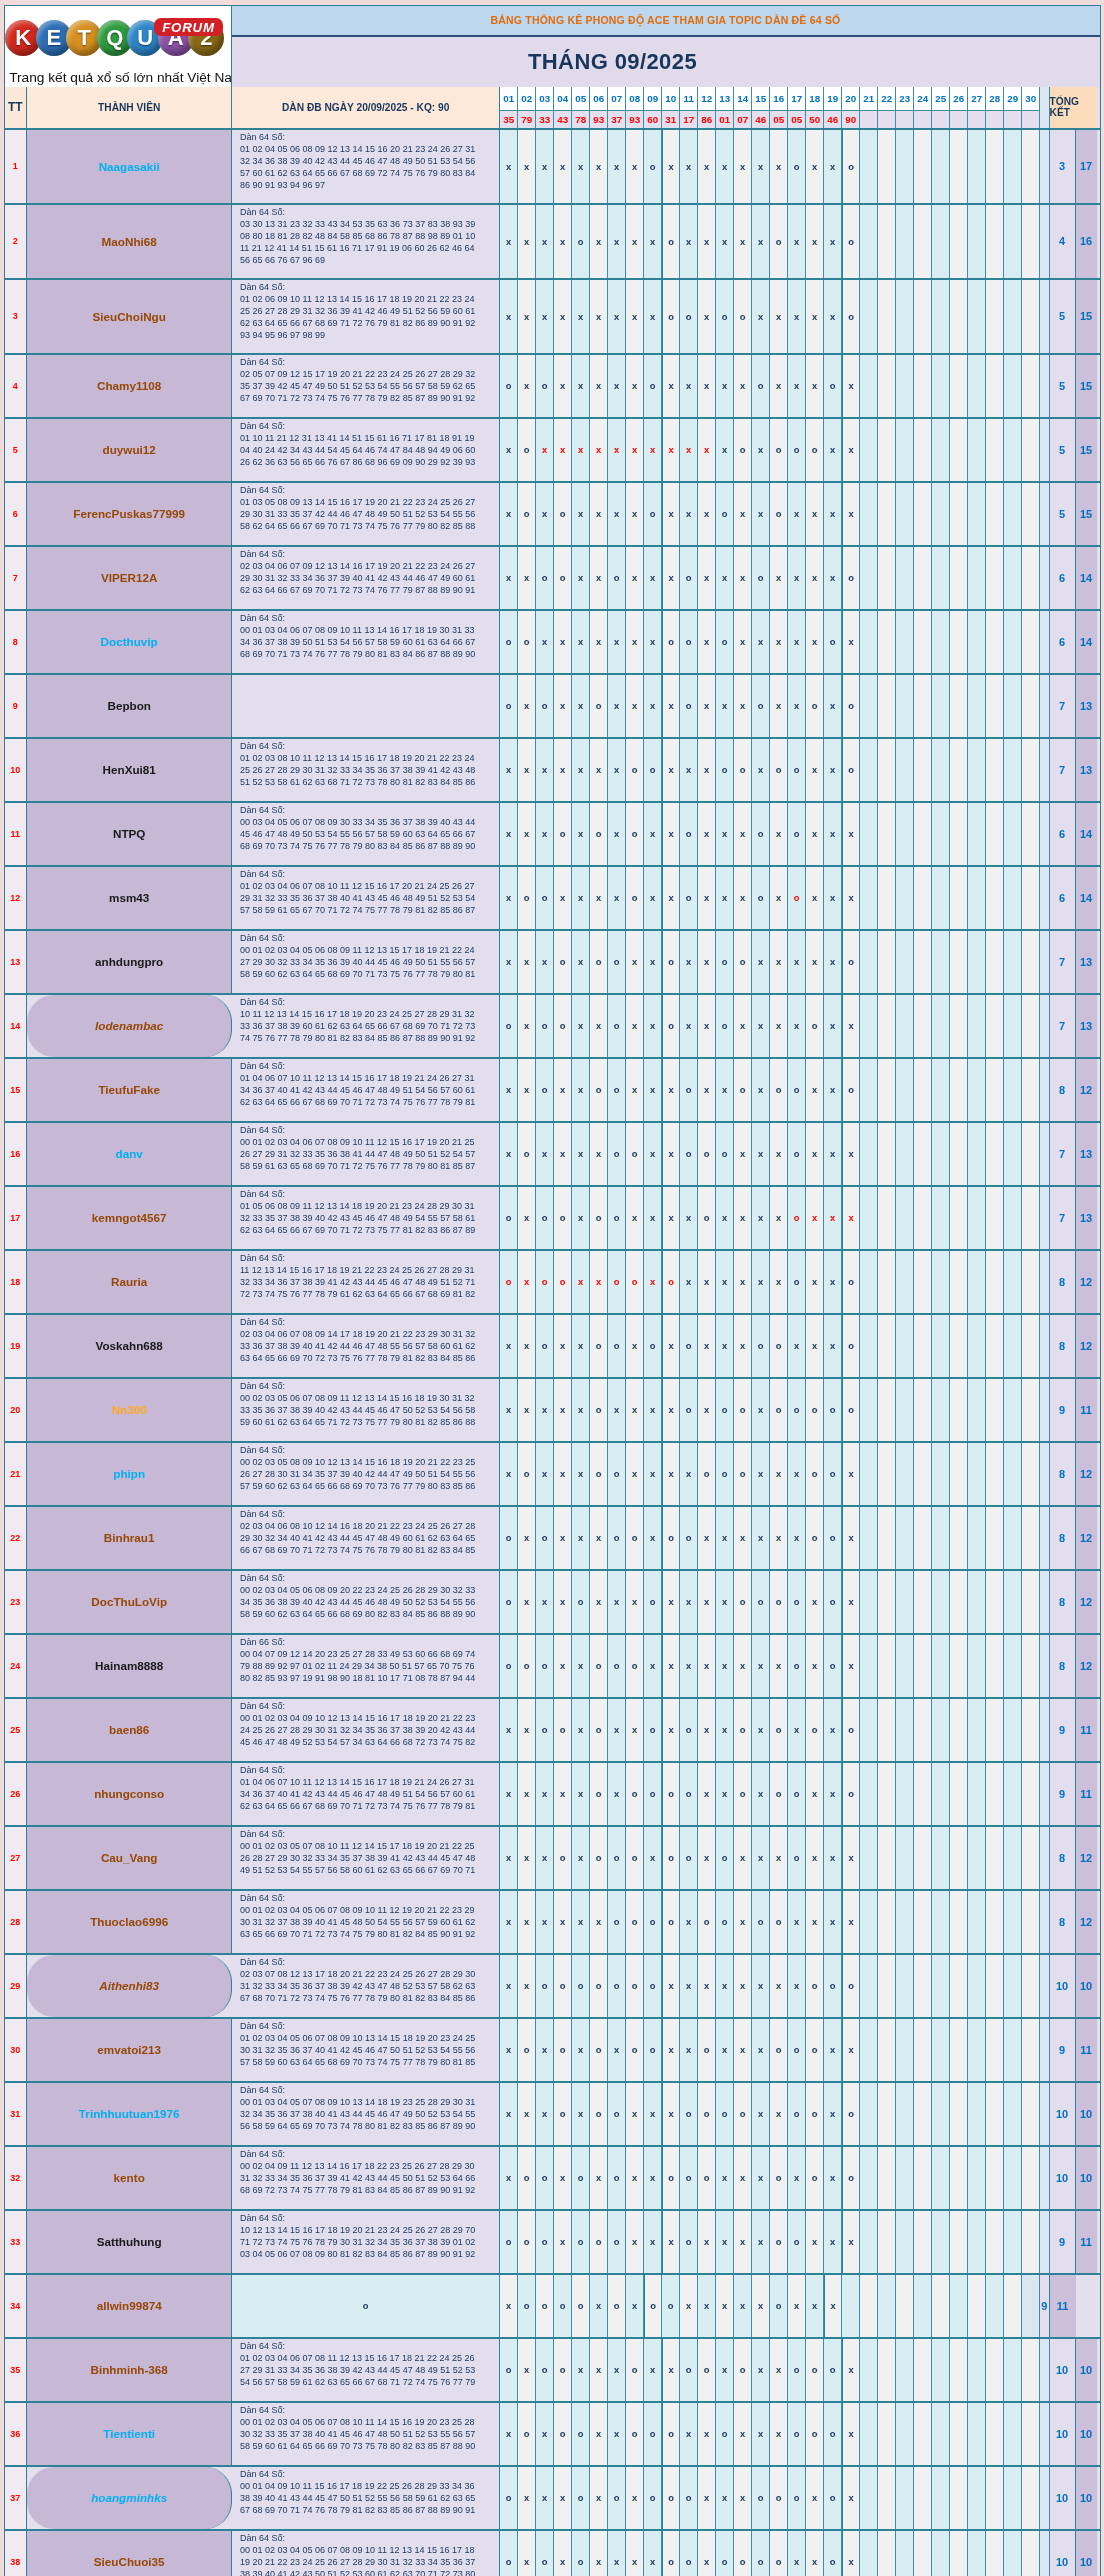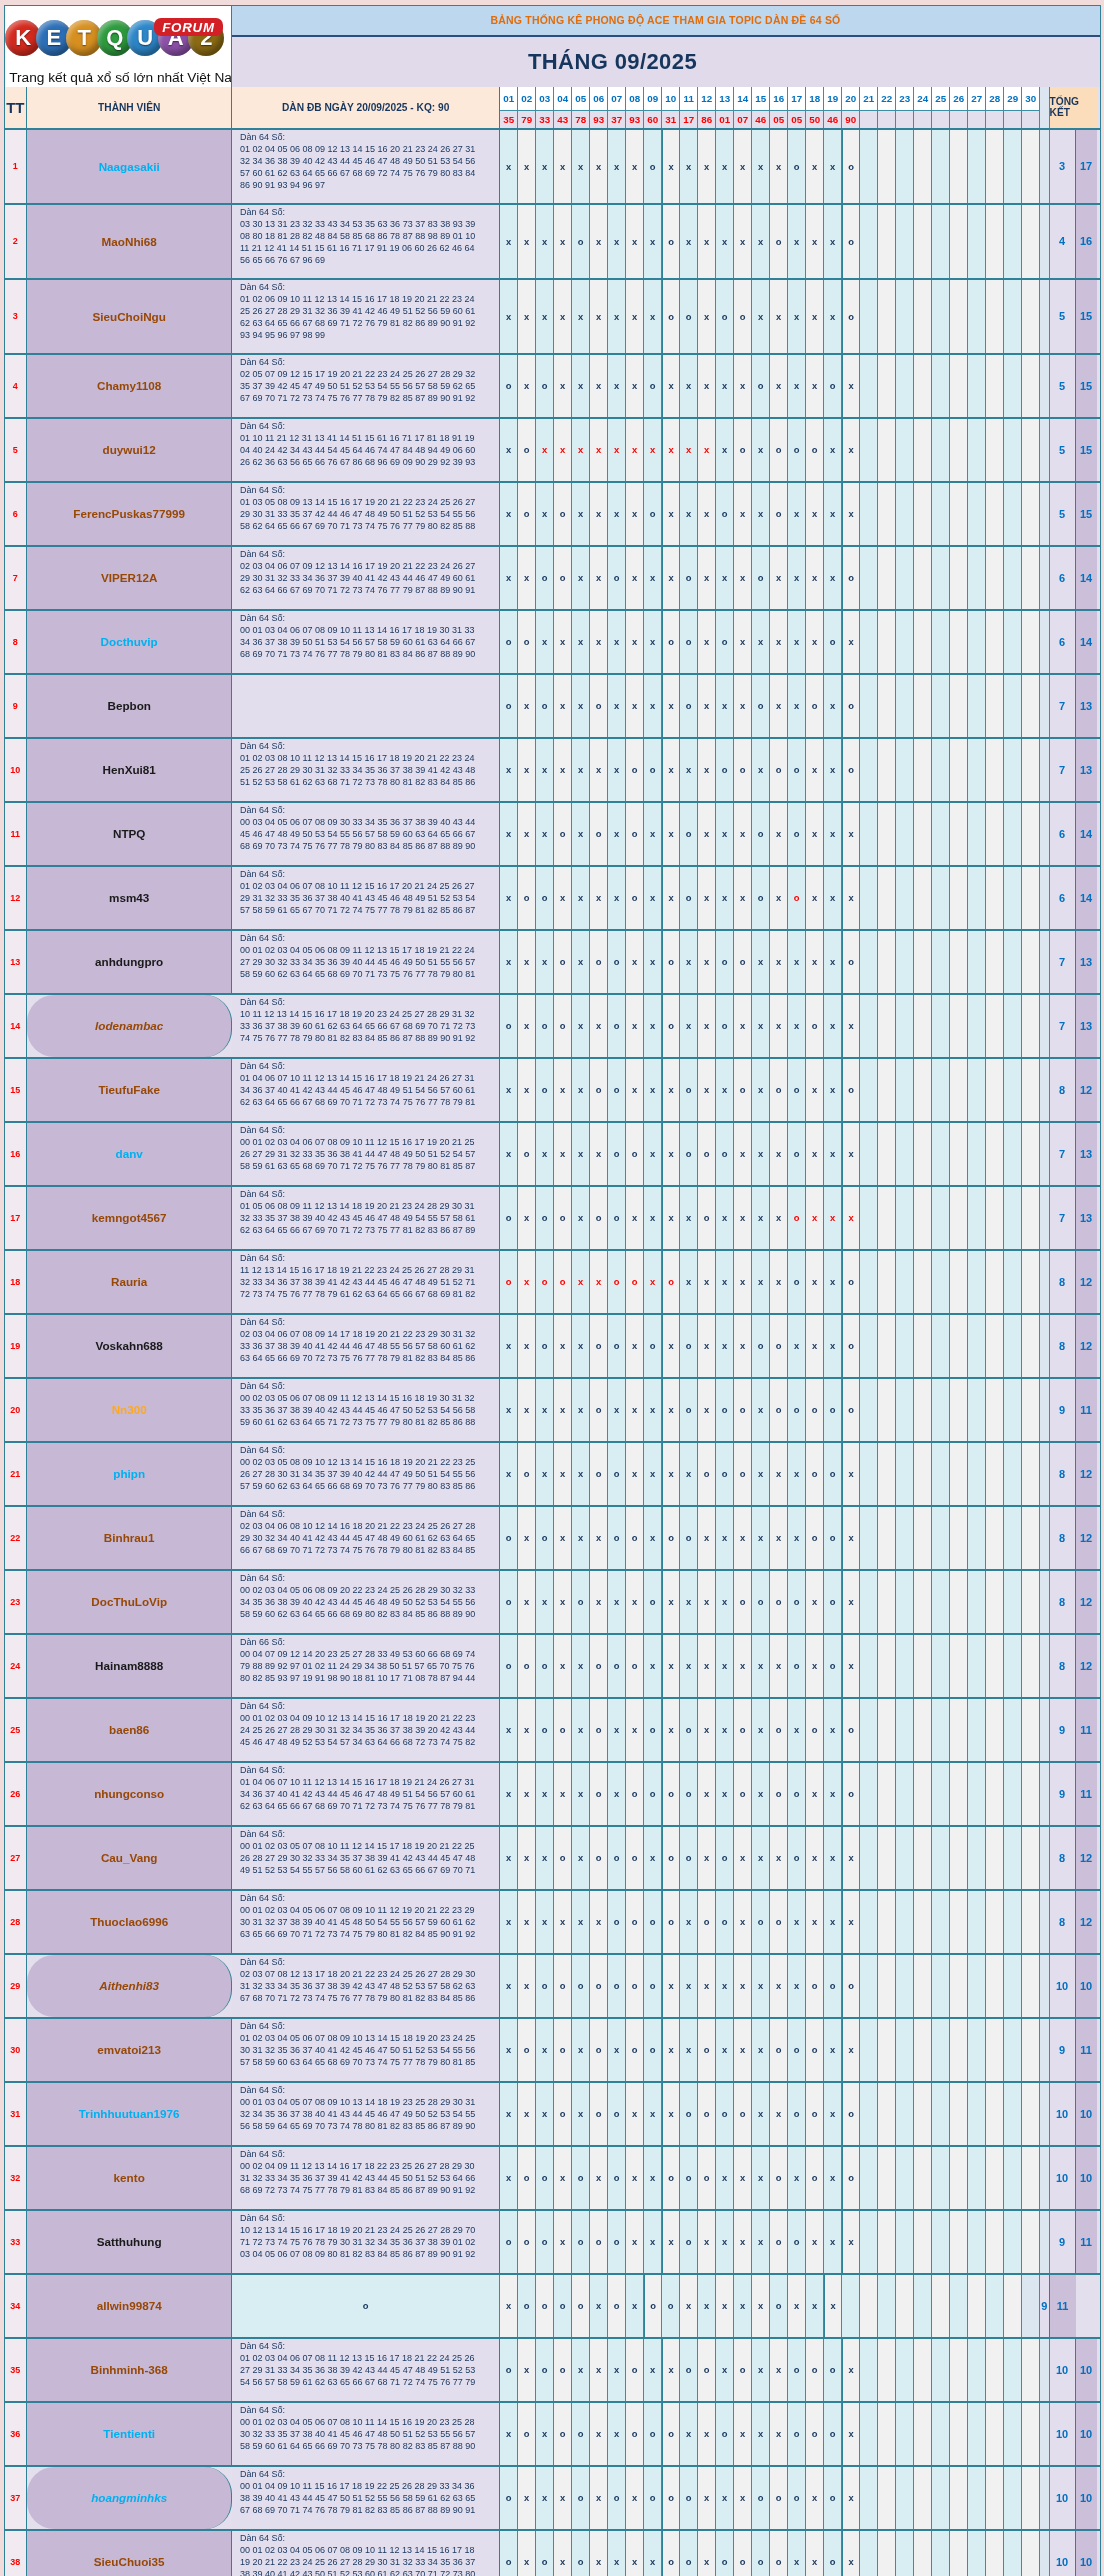--- a/index.html
+++ b/index.html
@@ -68,21 +68,21 @@
     </div>
     <div id="titleband">
       <span>BẢNG THỐNG KÊ PHONG ĐỘ ACE THAM GIA TOPIC DÀN ĐỀ 64 SỐ</span>
     </div>
     <div id="monthband">
       <span>THÁNG 09/2025</span>
     </div>
   </div>
 
   <div id="colhead" class="cols">
-    <div class="hcell" style="font-size:15px">TT</div>
+    <div class="hcell" style="font-size:12px">TT</div>
     <div class="hcell">THÀNH VIÊN</div>
     <div class="hcell">DÀN ĐB NGÀY 20/09/2025 - KQ: 90</div>
 
     <div class="dayhead" style="grid-area: 1 / 4;">01</div>
       <div class="dayhead" style="grid-area: 1 / 5;">02</div>
       <div class="dayhead" style="grid-area: 1 / 6;">03</div>
       <div class="dayhead" style="grid-area: 1 / 7;">04</div>
       <div class="dayhead" style="grid-area: 1 / 8;">05</div>
       <div class="dayhead" style="grid-area: 1 / 9;">06</div>
       <div class="dayhead" style="grid-area: 1 / 10;">07</div>

